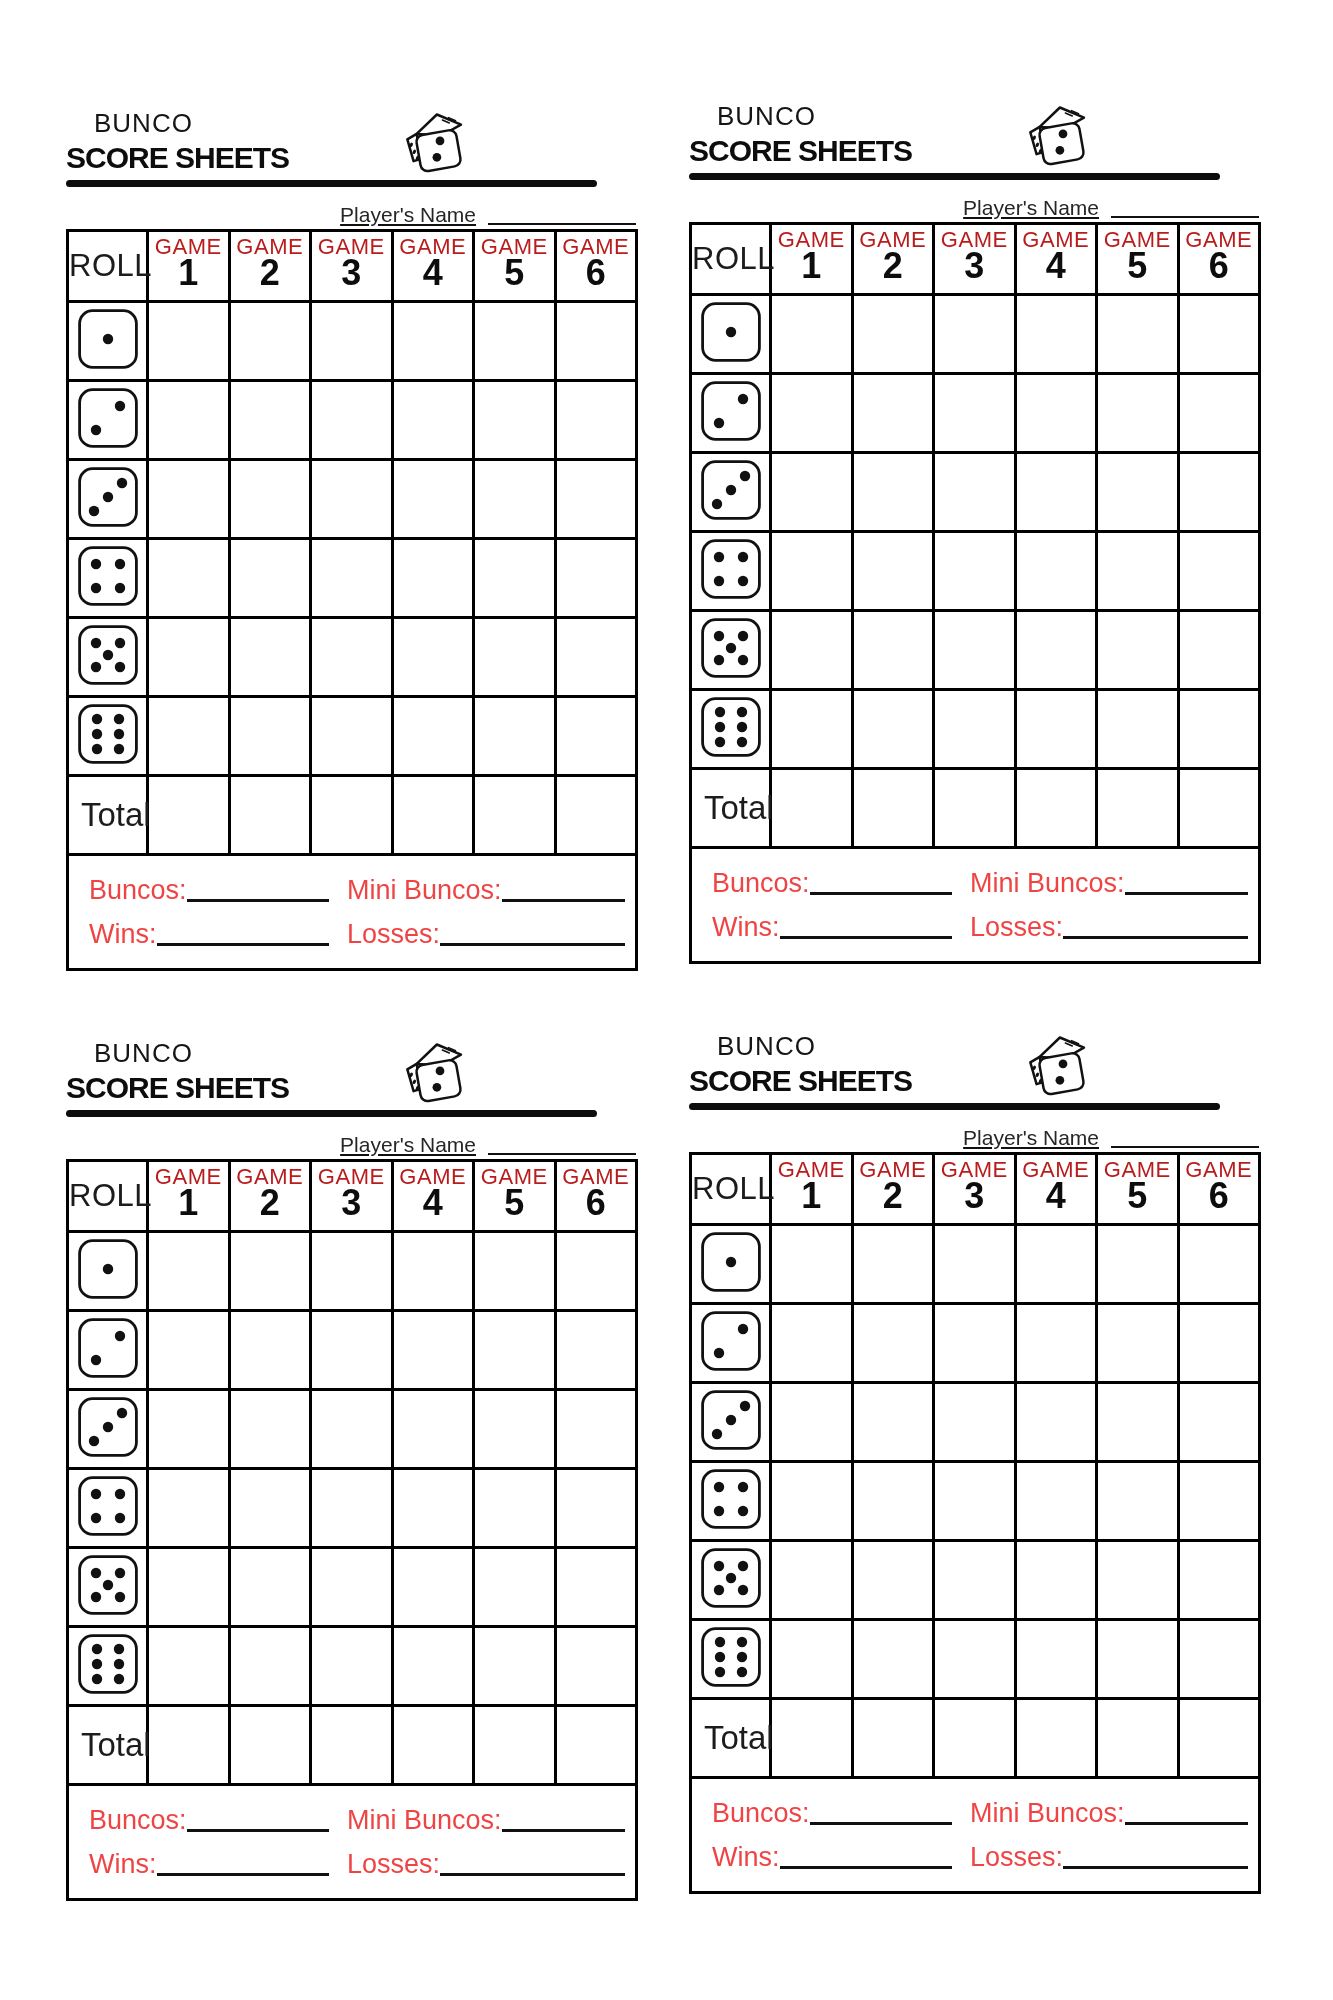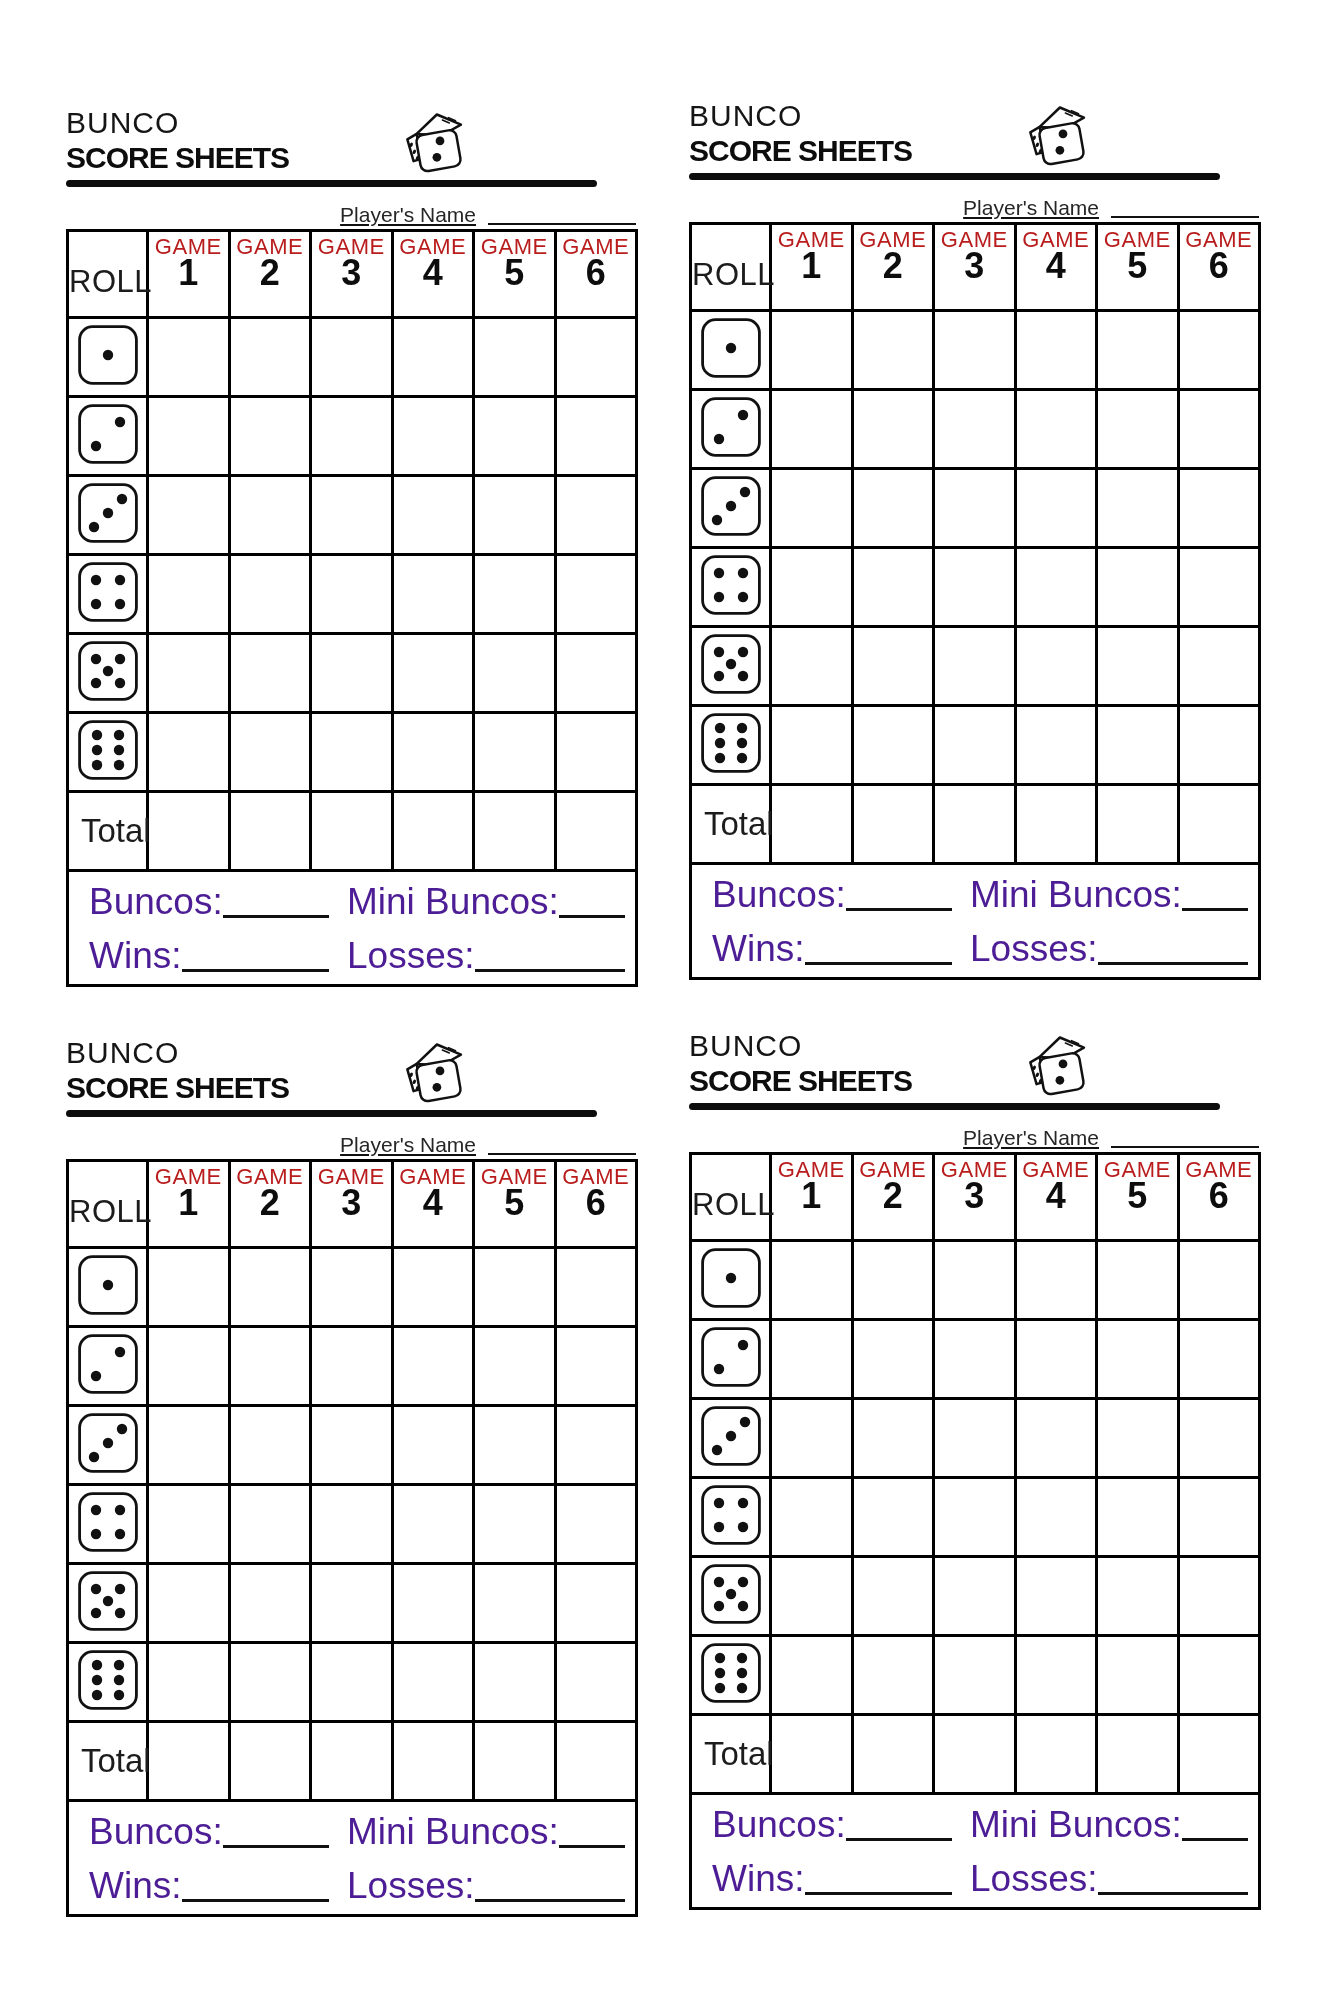--- a/index.html
+++ b/index.html
@@ -10,21 +10,21 @@
   }
   .sheets{position:absolute;left:0;top:0;width:1333px;height:2000px;}
   .sheet{position:absolute;width:574px;height:880px;}
   .sheet-1{left:66px;top:100px;}
   .sheet-2{left:689px;top:93px;}
   .sheet-3{left:66px;top:1030px;}
   .sheet-4{left:689px;top:1023px;}
 
   
   .brand{
-    padding-top:13px;font-size:30px;font-weight:400;
+    padding-top:13px;margin-left:28px;font-size:26px;font-weight:400;
     letter-spacing:1px;line-height:20px;color:#151515;
   }
   .big-title{
     margin-top:3px;font-size:30px;font-weight:800;letter-spacing:-1px;
     line-height:44px;color:#0d0d0d;white-space:nowrap;
   }
   .title-die{
     position:absolute;left:332px;top:8px;width:70px;height:76px;z-index:2;
   }
   .rule{
@@ -39,40 +39,40 @@
   .player-label{font-size:21px;font-weight:400;color:#262626;line-height:1;}
   .player-line{width:148px;border-bottom:2.5px solid #111;height:24px;margin-left:12px;}
 
   
   .score-table{
     margin-top:4px;border-collapse:collapse;table-layout:fixed;width:572px;
   }
   .score-table td{border:3px solid #000;padding:0;background:#fff;}
   .score-table td.roll-head{
     width:77px;text-align:center;vertical-align:middle;
-    font-size:31px;font-weight:300;letter-spacing:0.5px;color:#1c1c1c;padding-top:16px;
+    font-size:31px;font-weight:300;letter-spacing:0.5px;color:#1c1c1c;padding-top:0;
   }
   tr.head-row td{height:68px;}
   tr.dice-row td, tr.total-row td{height:76px;}
   .game-cell{text-align:center;vertical-align:top;}
   .game-word{font-size:22px;letter-spacing:0.5px;color:#b91c1c;padding-top:6px;line-height:18px;}
   .game-num{font-size:36px;font-weight:800;line-height:34px;color:#0d0d0d;}
   td.die-cell{text-align:center;vertical-align:middle;}
   td.total-cell{
     font-size:33px;font-weight:300;color:#1c1c1c;padding-left:12px;vertical-align:middle;
   }
 
   
   .footer-box{
     width:572px;height:118px;border:3px solid #000;margin-top:-3px;box-sizing:border-box;
     display:flex;flex-direction:column;justify-content:center;gap:17px;
     padding:2px 10px 2px 20px;background:#fff;
   }
   .f-row{display:flex;align-items:flex-end;}
-  .f-label{font-size:37px;font-weight:300;color:#4c1d95;line-height:1;white-space:nowrap;}
+  .f-label{font-size:27px;font-weight:300;color:#ef4444;line-height:1;white-space:nowrap;}
   .f-line{flex:1;border-bottom:3px solid #111;margin-bottom:2px;min-width:30px;}
   .f-group-left{width:240px;display:flex;align-items:flex-end;}
   .f-group-right{flex:1;display:flex;align-items:flex-end;margin-left:18px;}
 </style>
 </head>
 <body>
 
 <div class="sheets" id="sheets">
   <div class="sheet sheet-1">
     <div class="brand">BUNCO</div>

